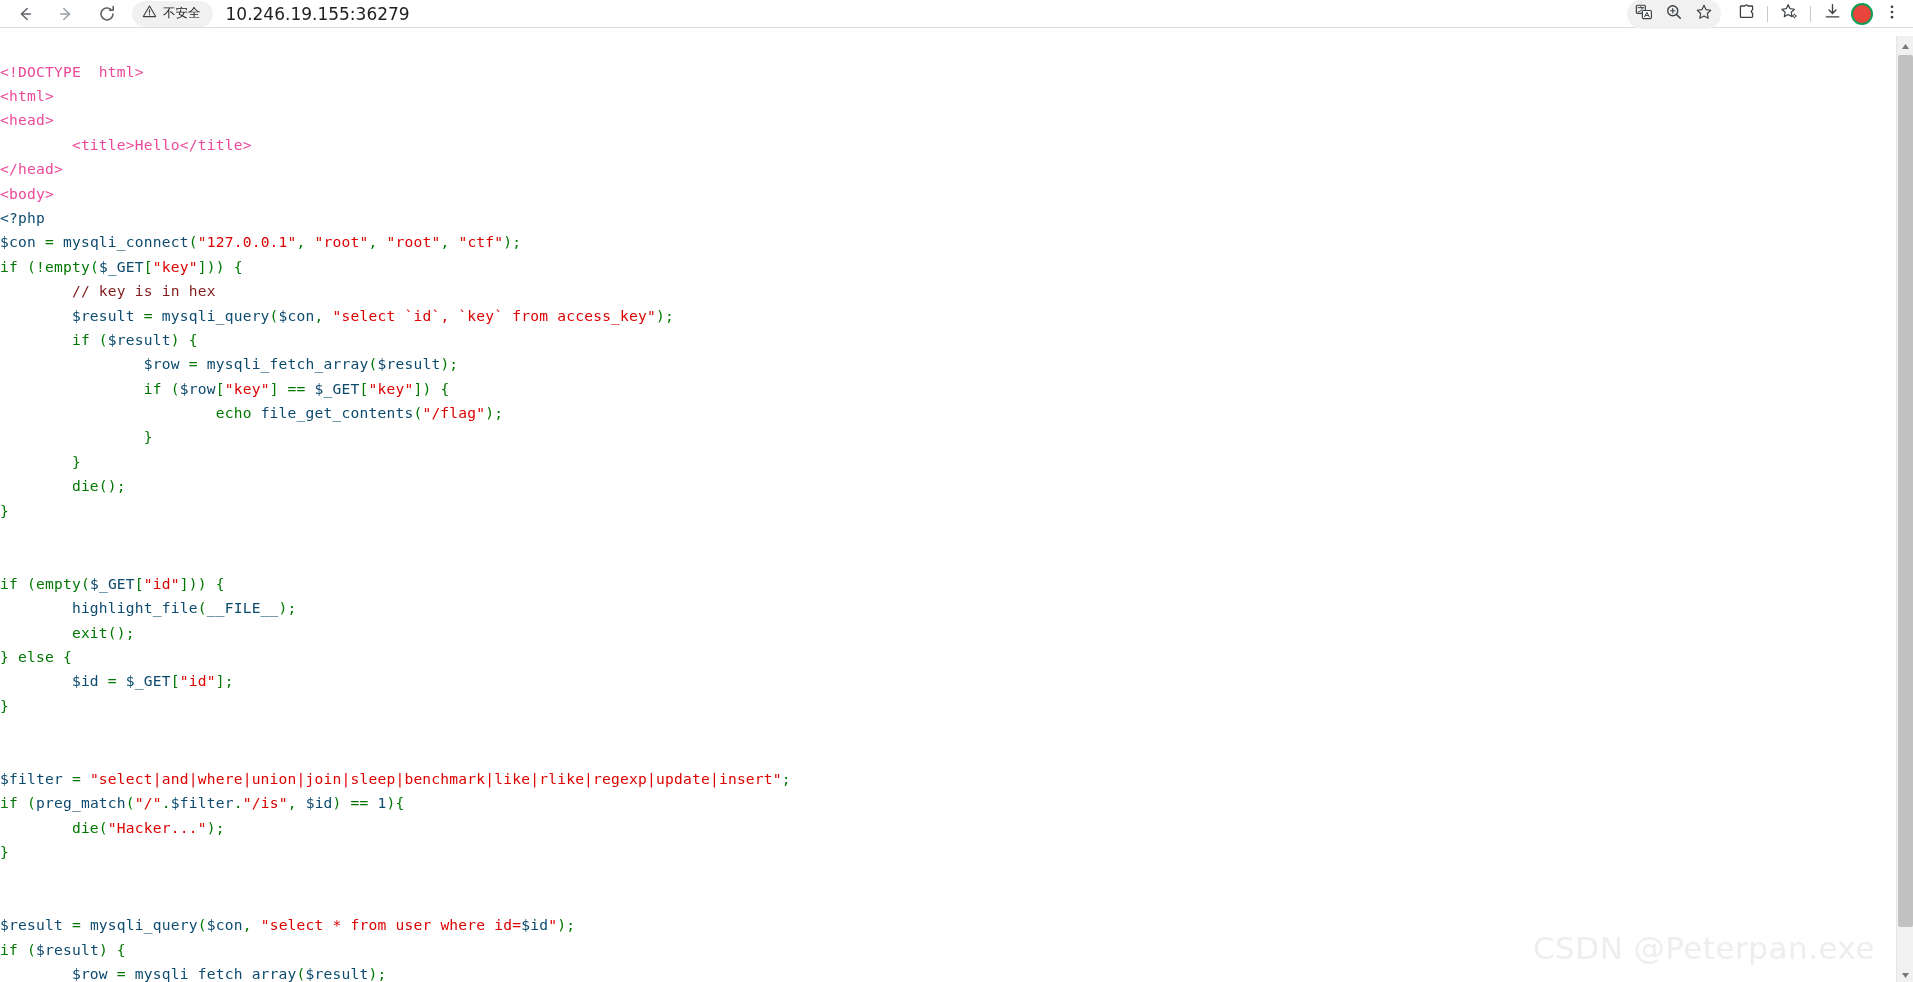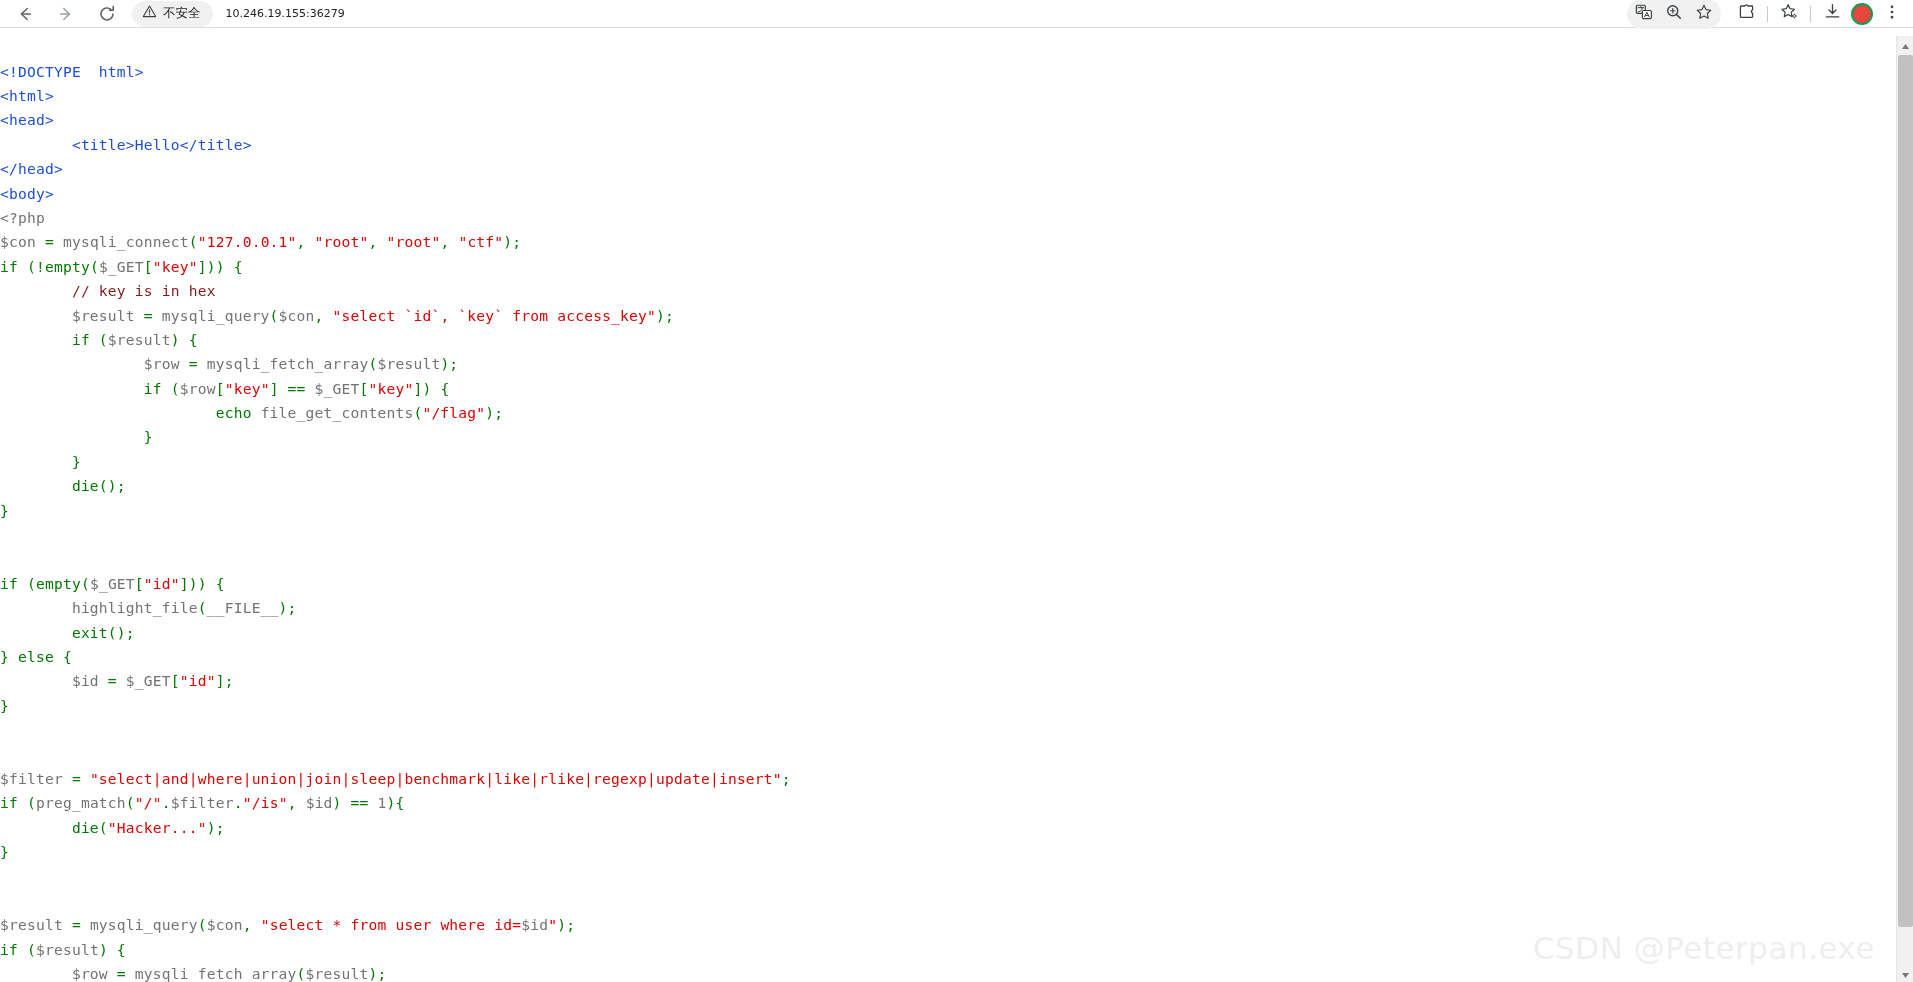--- a/index.html
+++ b/index.html
@@ -44,21 +44,21 @@
     flex: 0 0 auto;
   }
   #not-secure-icon { margin-right: 6px; display:block; }
   #not-secure-text {
     font-size: 12.5px;
     color: #202124;
     white-space: nowrap;
     font-family: "DejaVu Sans", sans-serif;
   }
   #url-text {
-    font-size: 11px;
+    font-size: 17px;
     color: #202124;
     margin-left: 13px;
     white-space: nowrap;
     font-family: "DejaVu Sans", sans-serif;
   }
 
   #toolbar-actions {
     display: flex; align-items: center;
     flex: 0 0 auto;
     padding-right: 6px;
@@ -102,23 +102,23 @@
     position: absolute;
     top: 9px; left: 0;
     font-family: "DejaVu Sans Mono", "Liberation Mono", monospace;
     font-size: 14.6px;
     line-height: 24.4px;
     white-space: pre;
     color: #000000;
     letter-spacing: 0.2px;
   }
   #code-block .ln { display: block; height: 24.4px; }
-  .c-html { color: #1d4ed8; text-align: right; }
+  .c-html { color: #ec4899; text-align: right; }
   .c-kw   { color: #007700; }
-  .c-var  { color: #737373; }
+  .c-var  { color: #0c4a6e; }
   .c-str  { color: #DD0000; }
   .c-cmt  { color: #7f1d1d; }
 
   
   #watermark {
     position: absolute;
     right: 38px; bottom: 16px;
     font-size: 31px;
     color: #eceef0;
     font-family: "DejaVu Sans", sans-serif;

